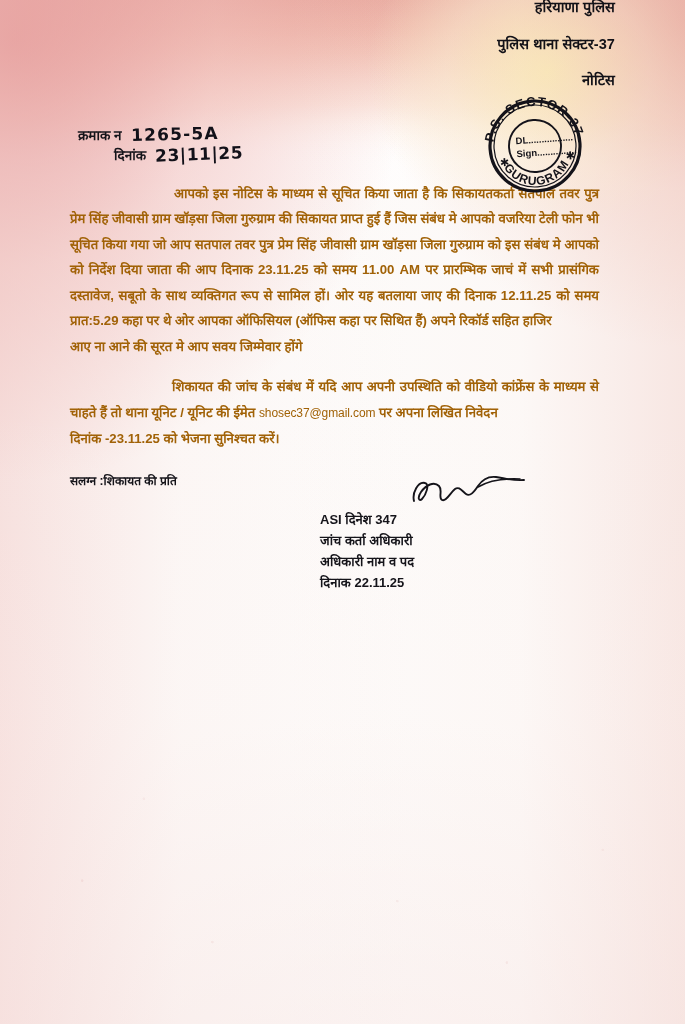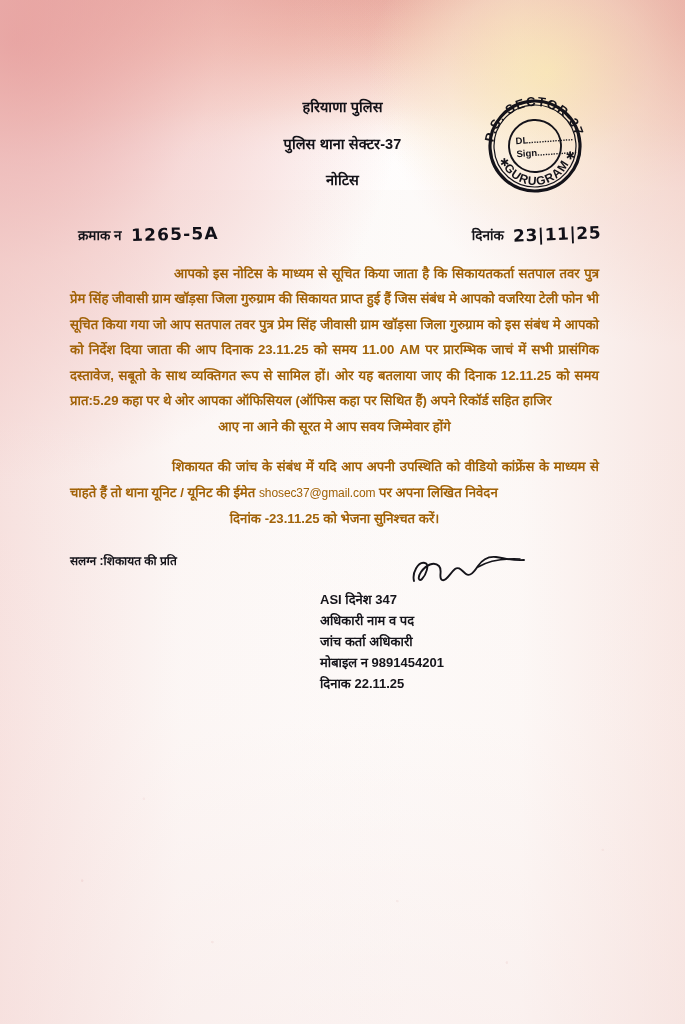--- a/index.html
+++ b/index.html
@@ -73,22 +73,21 @@
   
   .sheet {
     position: relative;
     z-index: 5;
     padding: 0 70px;
     color: #17161a;
   }
 
   
   .header {
-    padding-top: 100px;
-    text-align: center;
+    text-align: right;
   }
   .header-line {
     font-weight: 700;
     font-size: 14.5px;
     letter-spacing: .1px;
     color: #131218;
     line-height: 1;
   }
   .header-org      { margin-bottom: 22px; }
   .header-station  { margin-bottom: 22px; }
@@ -105,20 +104,21 @@
     transform: rotate(-4deg);
     pointer-events: none;
   }
   .stamp svg { display: block; width: 100%; height: 100%; }
 
   
   .refrow {
     display: flex;
     justify-content: space-between;
     margin-top: 36px;
+    flex-direction: column;
   }
   .ref, .datefield {
     display: flex;
     align-items: baseline;
     gap: 9px;
     padding-left: 44px;
   }
   .ref { padding-left: 8px; }
   .datefield { padding-right: 14px; }
   .field-label {
@@ -144,21 +144,21 @@
     font-weight: 700;
     line-height: 25.5px;
     text-align: justify;
     text-justify: inter-word;
     color: #a16207;
     margin: 0 16px 15px 0;
   }
   .para .indent { display: inline-block; width: 104px; }
   .para.p2 .indent { width: 102px; }
   .para.p3 .indent { width: 100px; }
-  .para .lastline { display: block; text-align: center; }
+  .para .lastline { display: block; text-align: left; }
   .mono-inline {
     font-family: "Liberation Sans", sans-serif;
     font-weight: 400;
     font-size: 12px;
     letter-spacing: -.1px;
   }
 
   
   .attach {
     margin-top: 20px;
@@ -263,20 +263,19 @@
       <div class="signature">
         <svg width="120" height="34" viewBox="0 0 120 34" xmlns="http://www.w3.org/2000/svg">
           <path d="M6 28 C4 20, 10 8, 17 10 C22 11, 18 22, 14 26 C11 29, 9 25, 13 19
                    C18 12, 26 8, 31 13 C35 17, 30 25, 34 27 C38 29, 42 20, 47 16
                    C51 13, 54 18, 58 21 C62 24, 66 19, 70 13 C74 7, 80 3, 88 4
                    C96 5, 104 8, 116 7" fill="none" stroke="#15141a" stroke-width="1.9" stroke-linecap="round" stroke-linejoin="round"></path>
           <path d="M70 14 C78 9, 90 5, 112 6" fill="none" stroke="#15141a" stroke-width="1.5" stroke-linecap="round"></path>
         </svg>
       </div>
       <div class="sign-line">ASI दिनेश 347</div>
+      <div class="sign-line">जांच कर्ता अधिकारी</div>
       <div class="sign-line">अधिकारी नाम व पद</div>
-      <div class="sign-line">जांच कर्ता अधिकारी</div>
-      <div class="sign-line">मोबाइल न 9891454201</div>
       <div class="sign-line">दिनाक 22.11.25</div>
     </div>
 
   </div>
 </div>
 
 </body></html>

